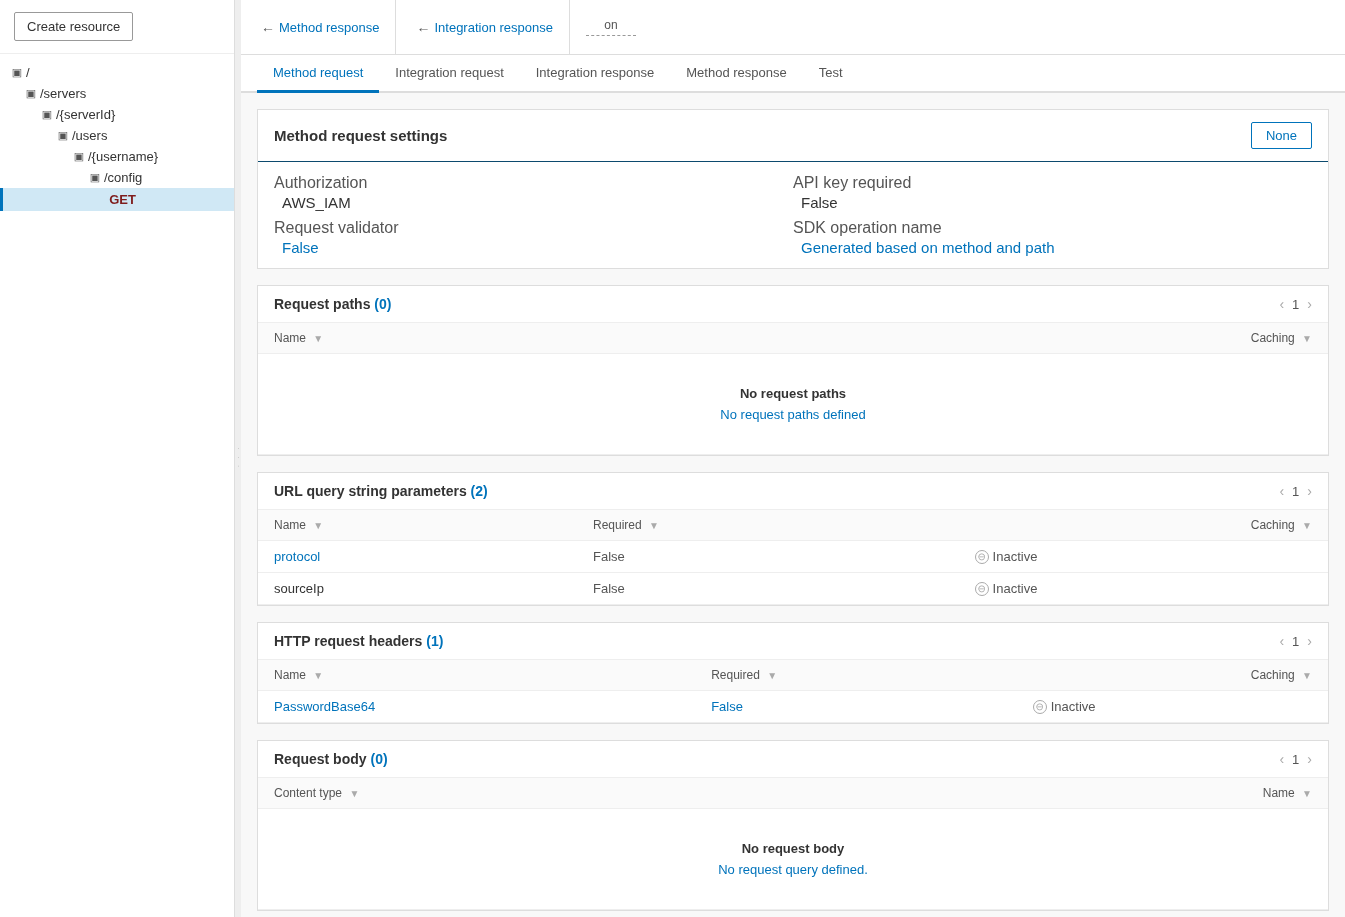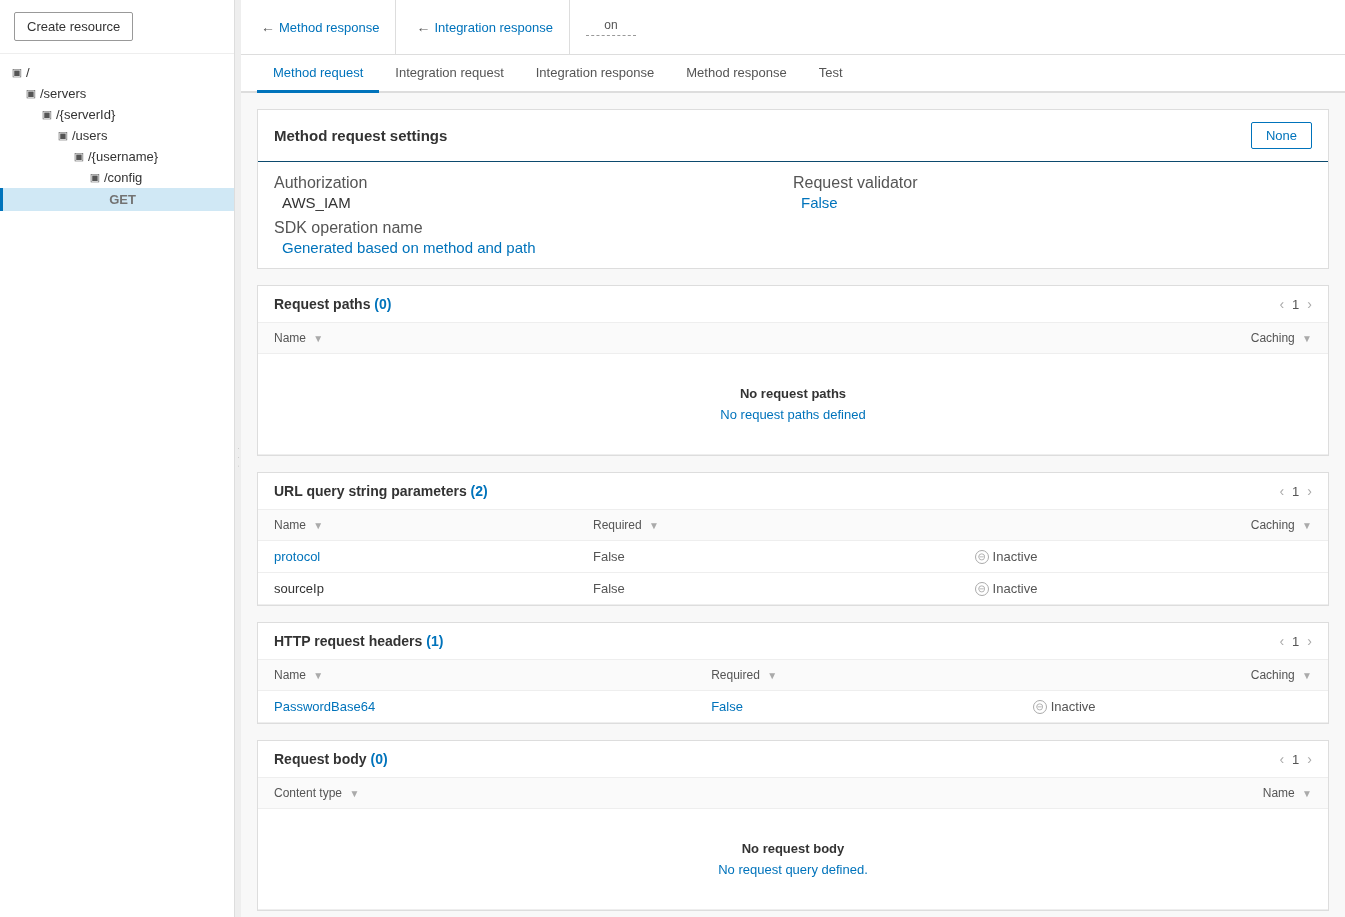--- a/index.html
+++ b/index.html
@@ -10,21 +10,21 @@
     
     .sidebar { width: 235px; background: #fff; border-right: 1px solid #ddd; display: flex; flex-direction: column; flex-shrink: 0; overflow-y: auto; }
     .sidebar-top { padding: 12px 14px; border-bottom: 1px solid #eee; }
     .create-resource-btn { border: 1px solid #999; background: #fff; padding: 6px 12px; font-size: 13px; cursor: pointer; border-radius: 2px; color: #333; }
 
     .tree { padding: 8px 0; }
     .tree-item { display: flex; align-items: center; padding: 3px 0 3px 0; cursor: pointer; user-select: none; }
     .tree-item .toggle-icon { width: 14px; text-align: center; color: #555; font-size: 11px; margin-right: 2px; }
     .tree-item .item-label { color: #333; font-size: 13px; }
     .tree-item.active-get { background: #d0e8f5; justify-content: center; color: #0073bb; font-weight: bold; font-size: 13px; padding: 4px 0; }
-    .get-label { color: #737373; font-weight: bold; font-size: 13px; margin-left: 8px; }
+    .get-label { color: #7f1d1d; font-weight: bold; font-size: 13px; margin-left: 8px; }
 
     
     .main-content { flex: 1; display: flex; flex-direction: column; overflow: hidden; }
 
     
     .tabs-bar { display: flex; align-items: flex-end; background: #fff; border-bottom: 2px solid #ddd; padding: 0 16px; }
     .tab { padding: 10px 16px; cursor: pointer; font-size: 13px; color: #555; border-bottom: 3px solid transparent; margin-bottom: -2px; }
     .tab.active-tab { color: #0073bb; border-bottom: 3px solid #0073bb; font-weight: 500; }
 
     
@@ -168,20 +168,24 @@
         <div class="card-header">
           <span class="card-title">Method request settings</span>
           <button class="edit-btn">None</button>
         </div>
         <div class="settings-grid">
           <div class="setting-item">
             <span class="setting-label">Authorization</span>
             <span class="setting-value">AWS_IAM</span>
           </div>
           <div class="setting-item">
+            <span class="setting-label">API key required</span>
+            <span class="setting-value">False</span>
+          </div>
+          <div class="setting-item">
             <span class="setting-label">Request validator</span>
             <span class="setting-value link-style">False</span>
           </div>
           <div class="setting-item">
             <span class="setting-label">SDK operation name</span>
             <span class="setting-value link-style">Generated based on method and path</span>
           </div>
         </div>
       </div>
 

